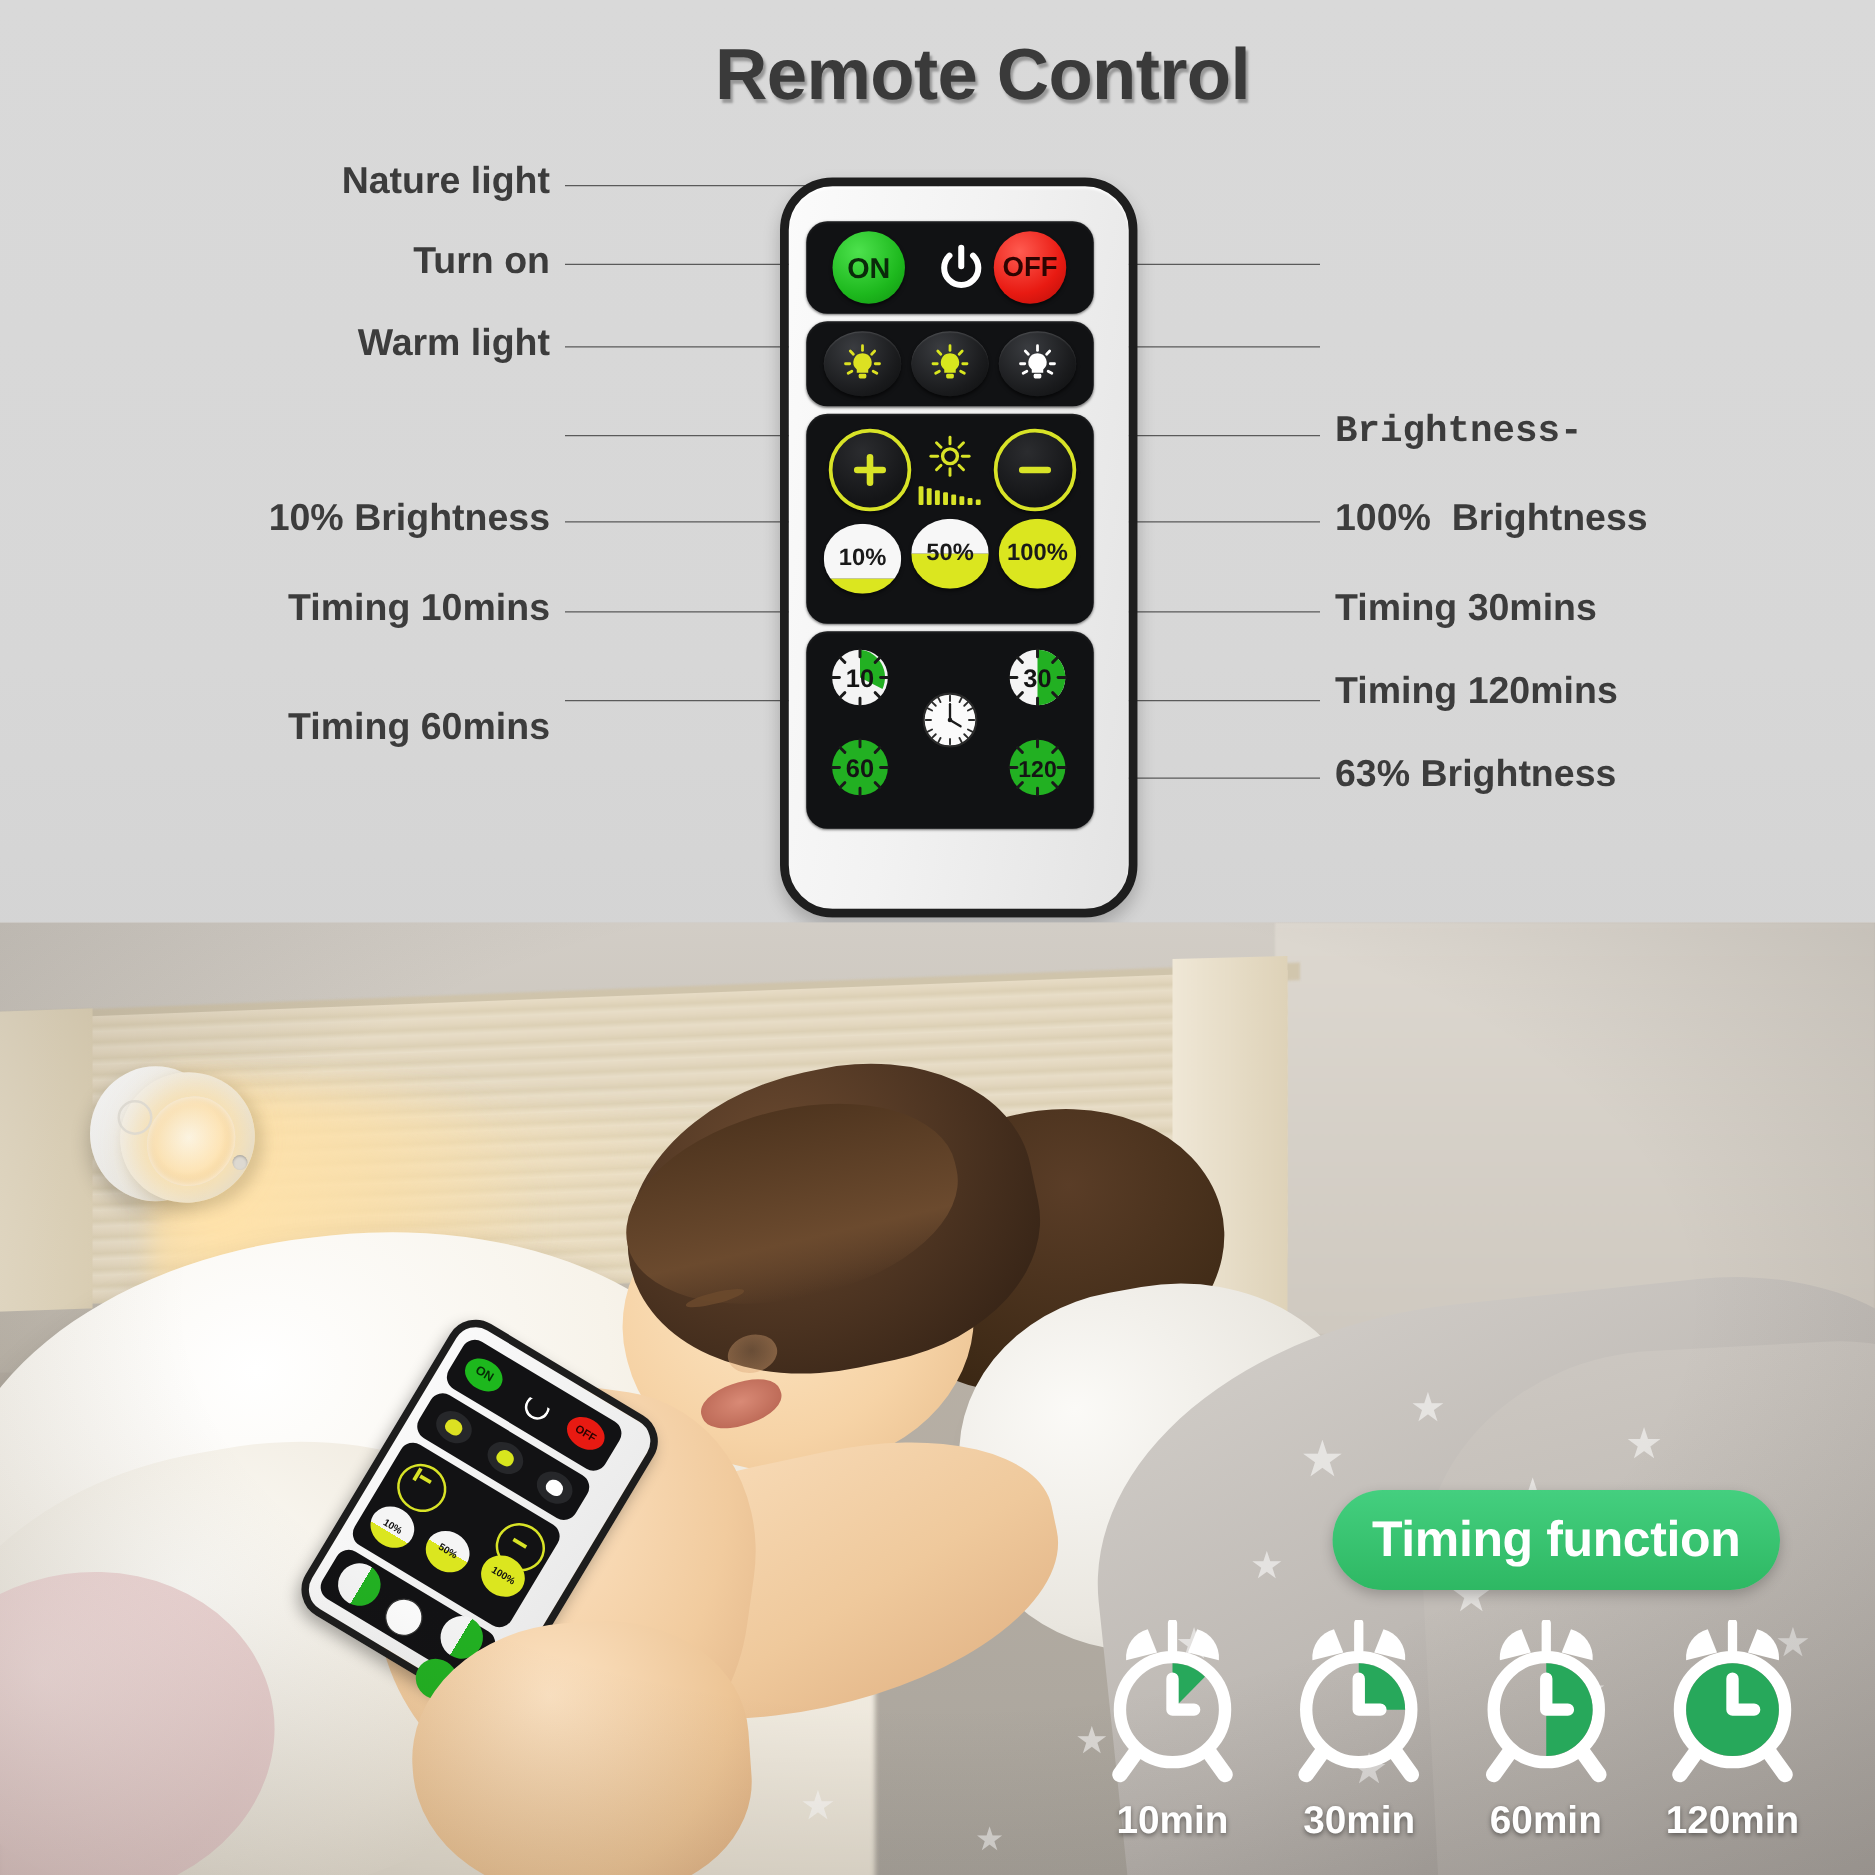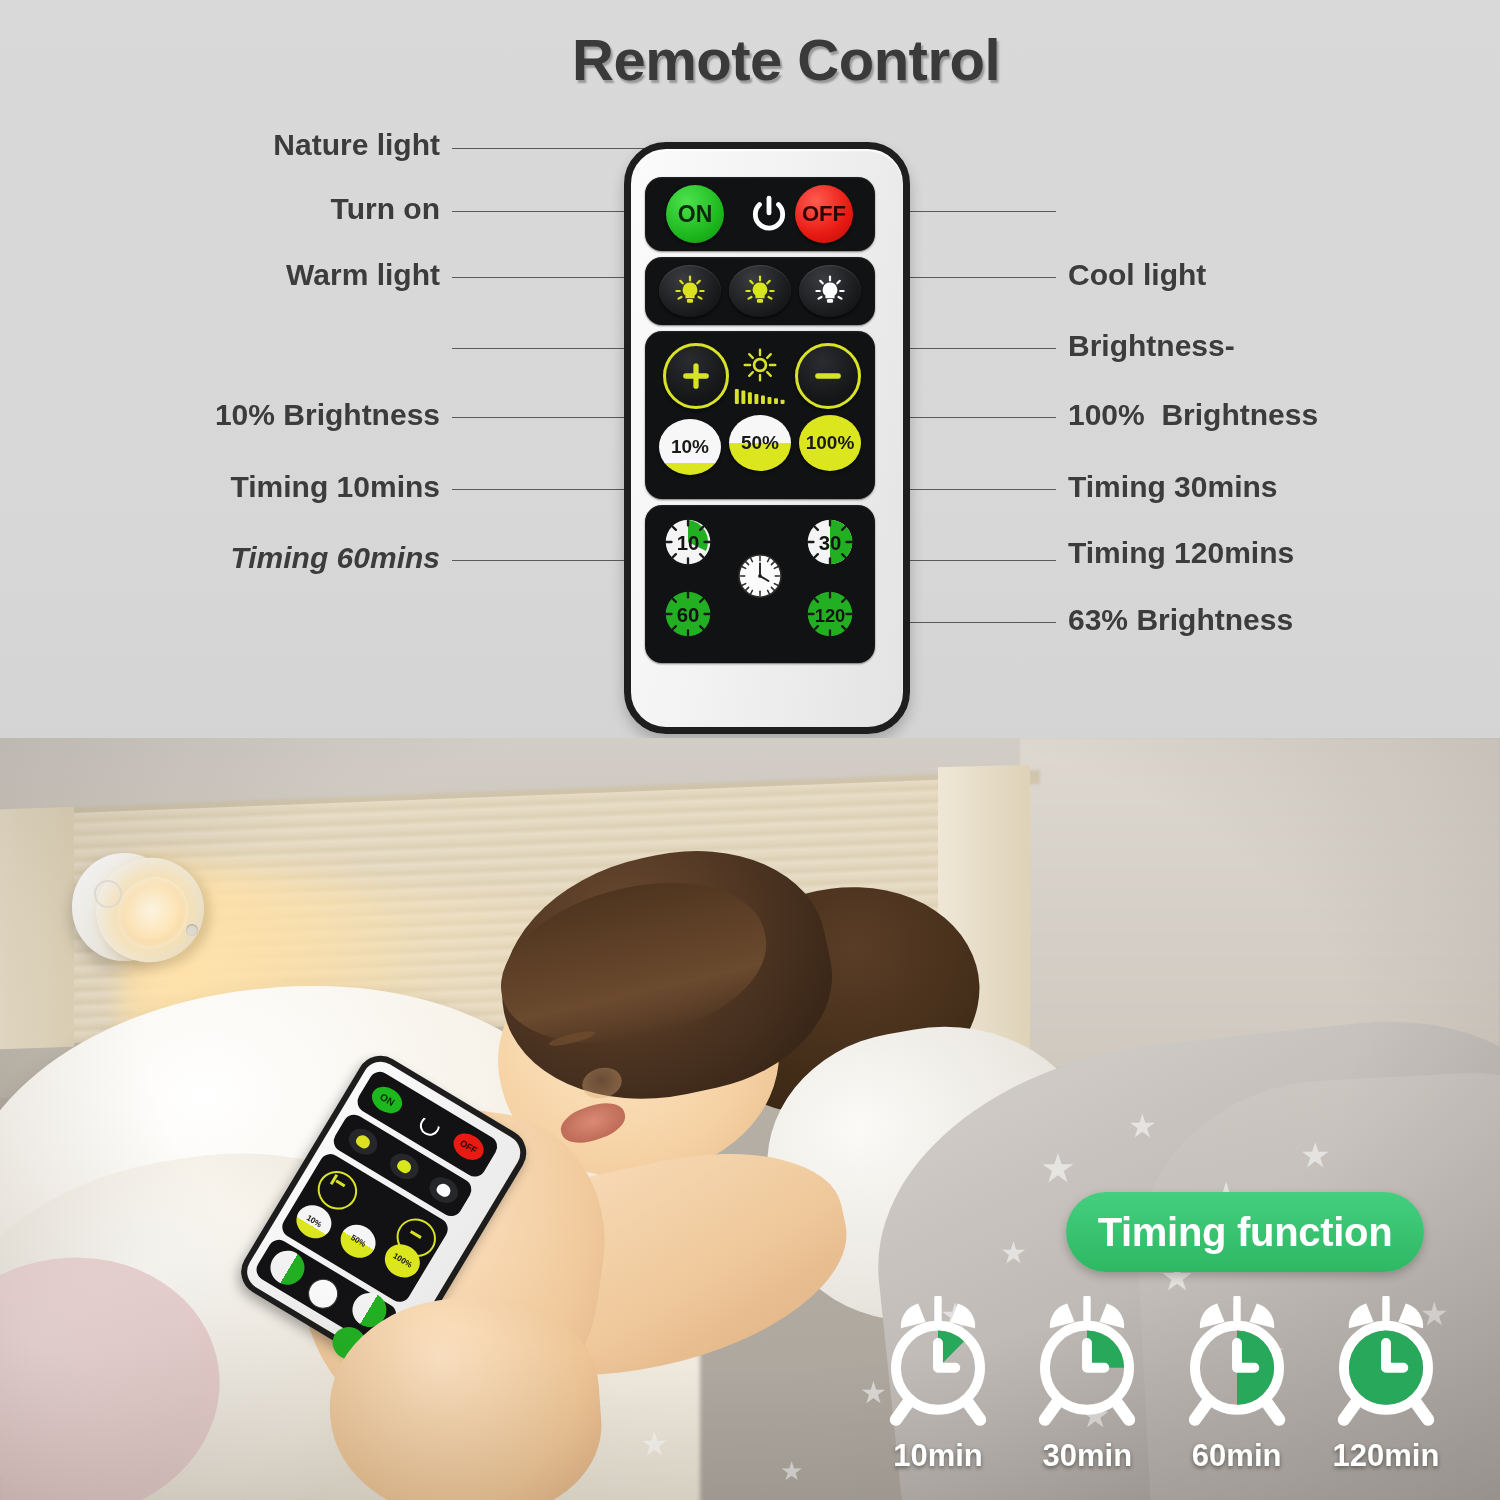--- a/index.html
+++ b/index.html
@@ -207,24 +207,23 @@
     <div class="lead" style="left:868px;top:489px;width:188px;"></div>
     <div class="lead" style="left:868px;top:560px;width:188px;"></div>
     <div class="leadv" style="left:750px;top:432px;height:190px;"></div>
     <div class="lead" style="left:750px;top:622px;width:306px;"></div>
 
     <div class="lbl r" style="left:60px;top:128px;width:380px;">Nature light</div>
     <div class="lbl r" style="left:60px;top:192px;width:380px;">Turn on</div>
     <div class="lbl r" style="left:60px;top:258px;width:380px;">Warm light</div>
     <div class="lbl r" style="left:20px;top:398px;width:420px;">10% Brightness</div>
     <div class="lbl r" style="left:20px;top:470px;width:420px;">Timing 10mins</div>
-    <div class="lbl r" style="left:20px;top:541px;width:420px;font-style:italic;">Timing 60mins</div>
-
-    <div class="lbl l" style="left:1068px;top:258px;width:420px;">Cool light</div>
-    <div class="lbl l" style="left:1068px;top:329px;width:420px;">Brightness-</div>
+    <div class="lbl r" style="left:20px;top:565px;width:420px;">Timing 60mins</div>
+
+    <div class="lbl l" style="left:1068px;top:329px;width:420px;font-family:Liberation Mono, monospace;">Brightness-</div>
     <div class="lbl l" style="left:1068px;top:398px;width:440px;">100%  Brightness</div>
     <div class="lbl l" style="left:1068px;top:470px;width:420px;">Timing 30mins</div>
     <div class="lbl l" style="left:1068px;top:536px;width:420px;">Timing 120mins</div>
     <div class="lbl l" style="left:1068px;top:603px;width:420px;">63% Brightness</div>
 
     <div class="remote">
 
       <div class="panel p1">
         <div class="btn bOn">
           <span>ON</span>

